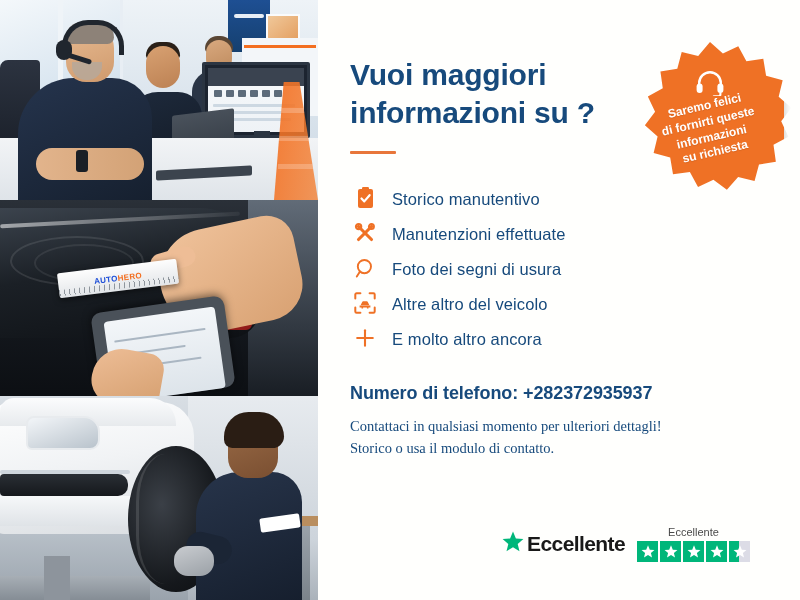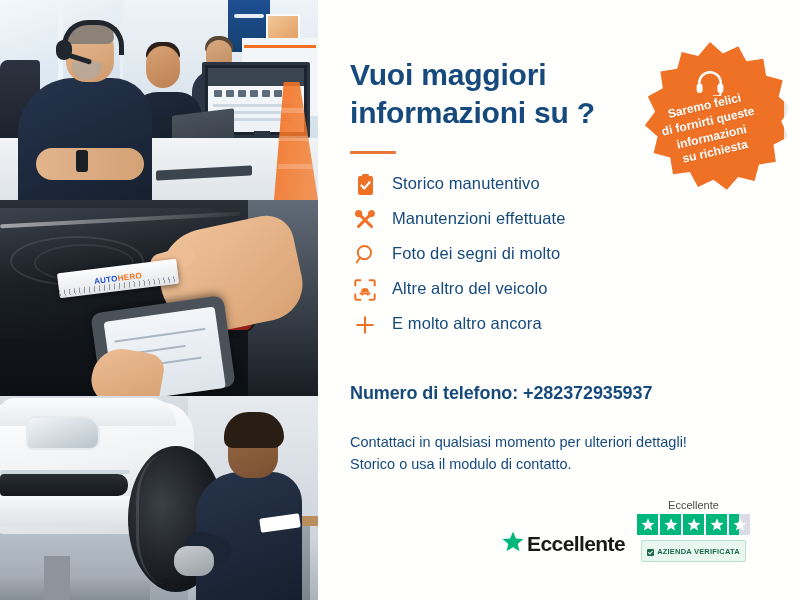--- a/index.html
+++ b/index.html
@@ -387,21 +387,21 @@
   }
 
   
   .features {
     list-style: none;
     margin: 0;
     padding: 0;
   }
   .feature {
     display: flex;
-    align-items: flex-start;
+    align-items: flex-end;
     height: 35px;
   }
   .feature-icon {
     width: 30px;
     flex: 0 0 30px;
     display: flex;
     align-items: center;
     justify-content: center;
     margin-right: 12px;
   }
@@ -413,24 +413,25 @@
 
   
   .phone-line {
     margin-top: 34px;
     font-size: 18px;
     font-weight: bold;
     color: #174a7c;
     letter-spacing: -0.1px;
   }
   .contact-text {
-    margin-top: 28px;
+    margin-top: 12px;
     font-size: 14.5px;
     line-height: 1.5;
     color: #174a7c;
+    font-family: Liberation Serif, serif;
   }
   .contact-text span { display: block; }
 
   
   .badge {
     position: absolute;
     right: 16px;
     top: 42px;
     width: 148px;
     height: 148px;
@@ -681,21 +682,21 @@
         <span class="feature-label">Manutenzioni effettuate</span>
       </li>
 
       <li class="feature">
         <span class="feature-icon">
           <svg width="21" height="21" viewBox="0 0 21 21" aria-hidden="true">
             <circle cx="9.4" cy="8.6" r="6.6" fill="none" stroke="#ef7125" stroke-width="1.9"></circle>
             <line x1="5.0" y1="13.6" x2="1.8" y2="18.6" stroke="#ef7125" stroke-width="1.9" stroke-linecap="round"></line>
           </svg>
         </span>
-        <span class="feature-label">Foto dei segni di molto</span>
+        <span class="feature-label">Foto dei segni di usura</span>
       </li>
 
       <li class="feature">
         <span class="feature-icon">
           <svg width="22" height="22" viewBox="0 0 22 22" aria-hidden="true">
             <g stroke="#ef7125" stroke-width="2" fill="none" stroke-linecap="round">
               <path d="M1.3 6.5 V2.6 a1.3 1.3 0 0 1 1.3-1.3 H6.4"></path>
               <path d="M20.7 6.5 V2.6 a1.3 1.3 0 0 0-1.3-1.3 H15.6"></path>
               <path d="M1.3 15.5 V19.4 a1.3 1.3 0 0 0 1.3 1.3 H6.4"></path>
               <path d="M20.7 15.5 V19.4 a1.3 1.3 0 0 1-1.3 1.3 H15.6"></path>
@@ -777,26 +778,17 @@
             <svg width="14" height="13" viewBox="0 0 22 21" aria-hidden="true">
                 <path d="M11 0.6 L13.9 7.5 L21.4 8 L15.7 12.9 L17.5 20.2 L11 16.2 L4.5 20.2 L6.3 12.9 L0.6 8 L8.1 7.5 Z" fill="#ffffff"></path>
               </svg>
           </span>
           <span class="tp-star half">
             <svg width="14" height="13" viewBox="0 0 22 21" aria-hidden="true">
                 <path d="M11 0.6 L13.9 7.5 L21.4 8 L15.7 12.9 L17.5 20.2 L11 16.2 L4.5 20.2 L6.3 12.9 L0.6 8 L8.1 7.5 Z" fill="#ffffff"></path>
               </svg>
           </span>
         </div>
-        <div class="tp-verified">
-          <span>
-            <svg width="7" height="7" viewBox="0 0 10 10" aria-hidden="true">
-              <rect x="0" y="0" width="10" height="10" rx="1.6" fill="#1d6b4f"></rect>
-              <path d="M2.3 5.2 L4.1 7 L7.7 3.2" stroke="#ffffff" stroke-width="1.5" fill="none" stroke-linecap="round" stroke-linejoin="round"></path>
-            </svg>
-          </span>
-          <span class="tp-verified-label">AZIENDA VERIFICATA</span>
-        </div>
       </div>
     </div>
 
   </div>
 </div>
 
 </body></html>

